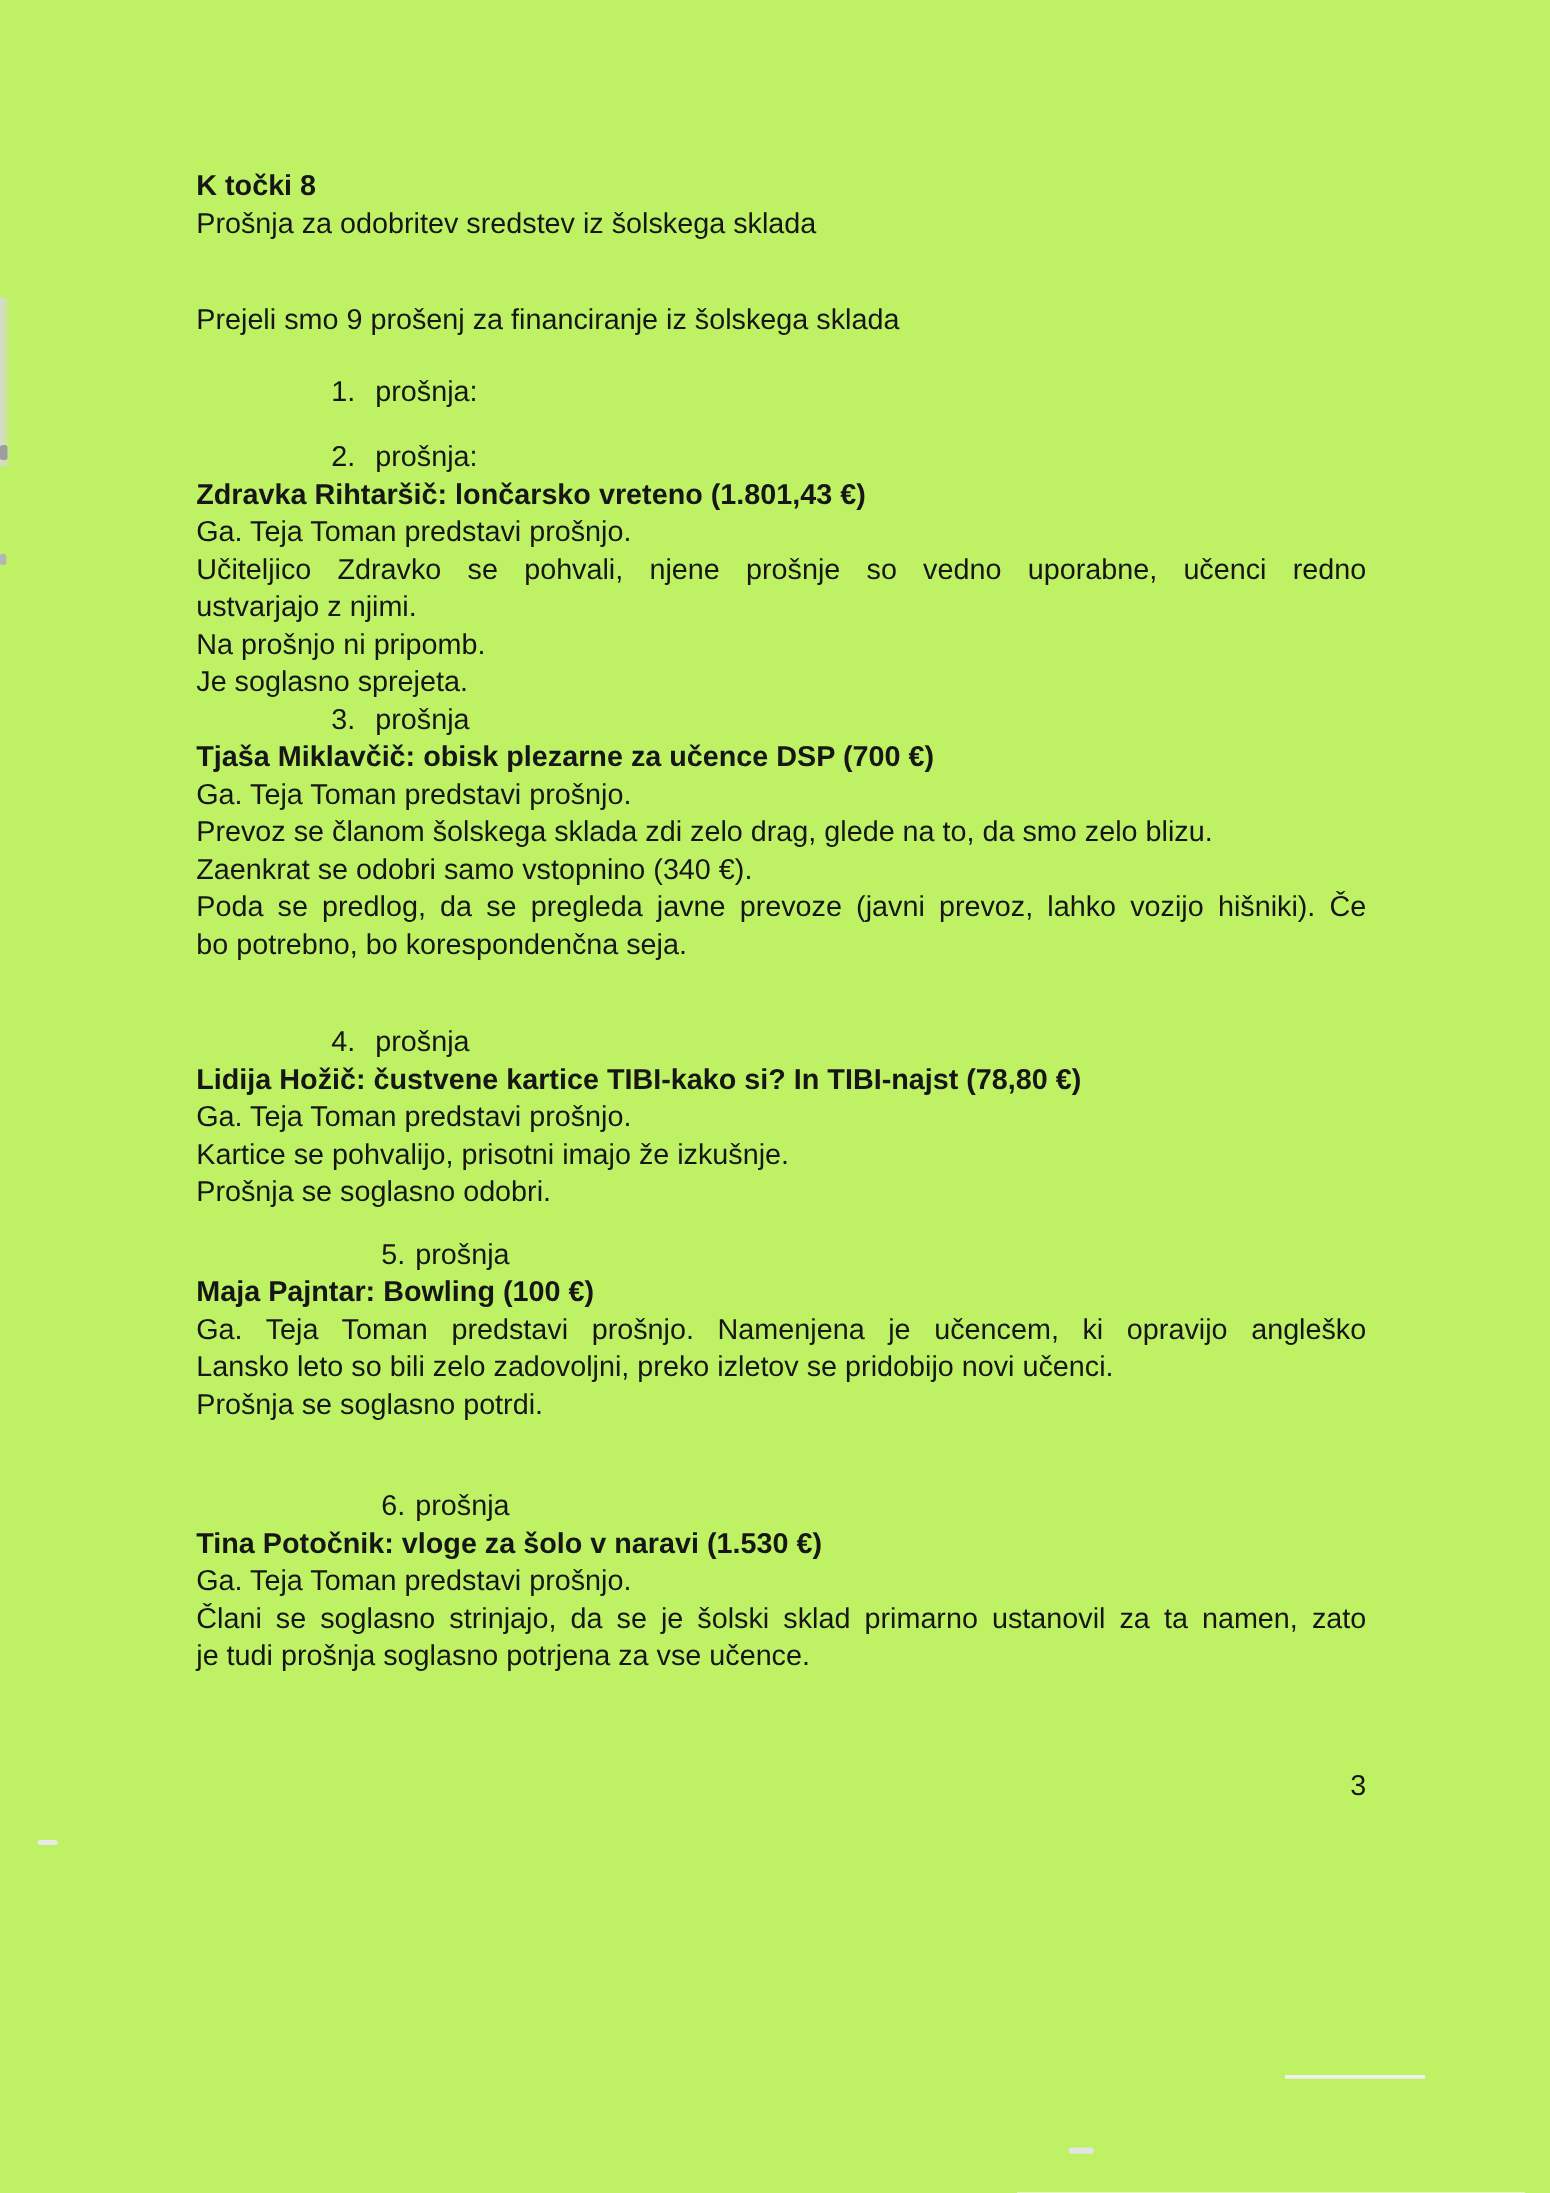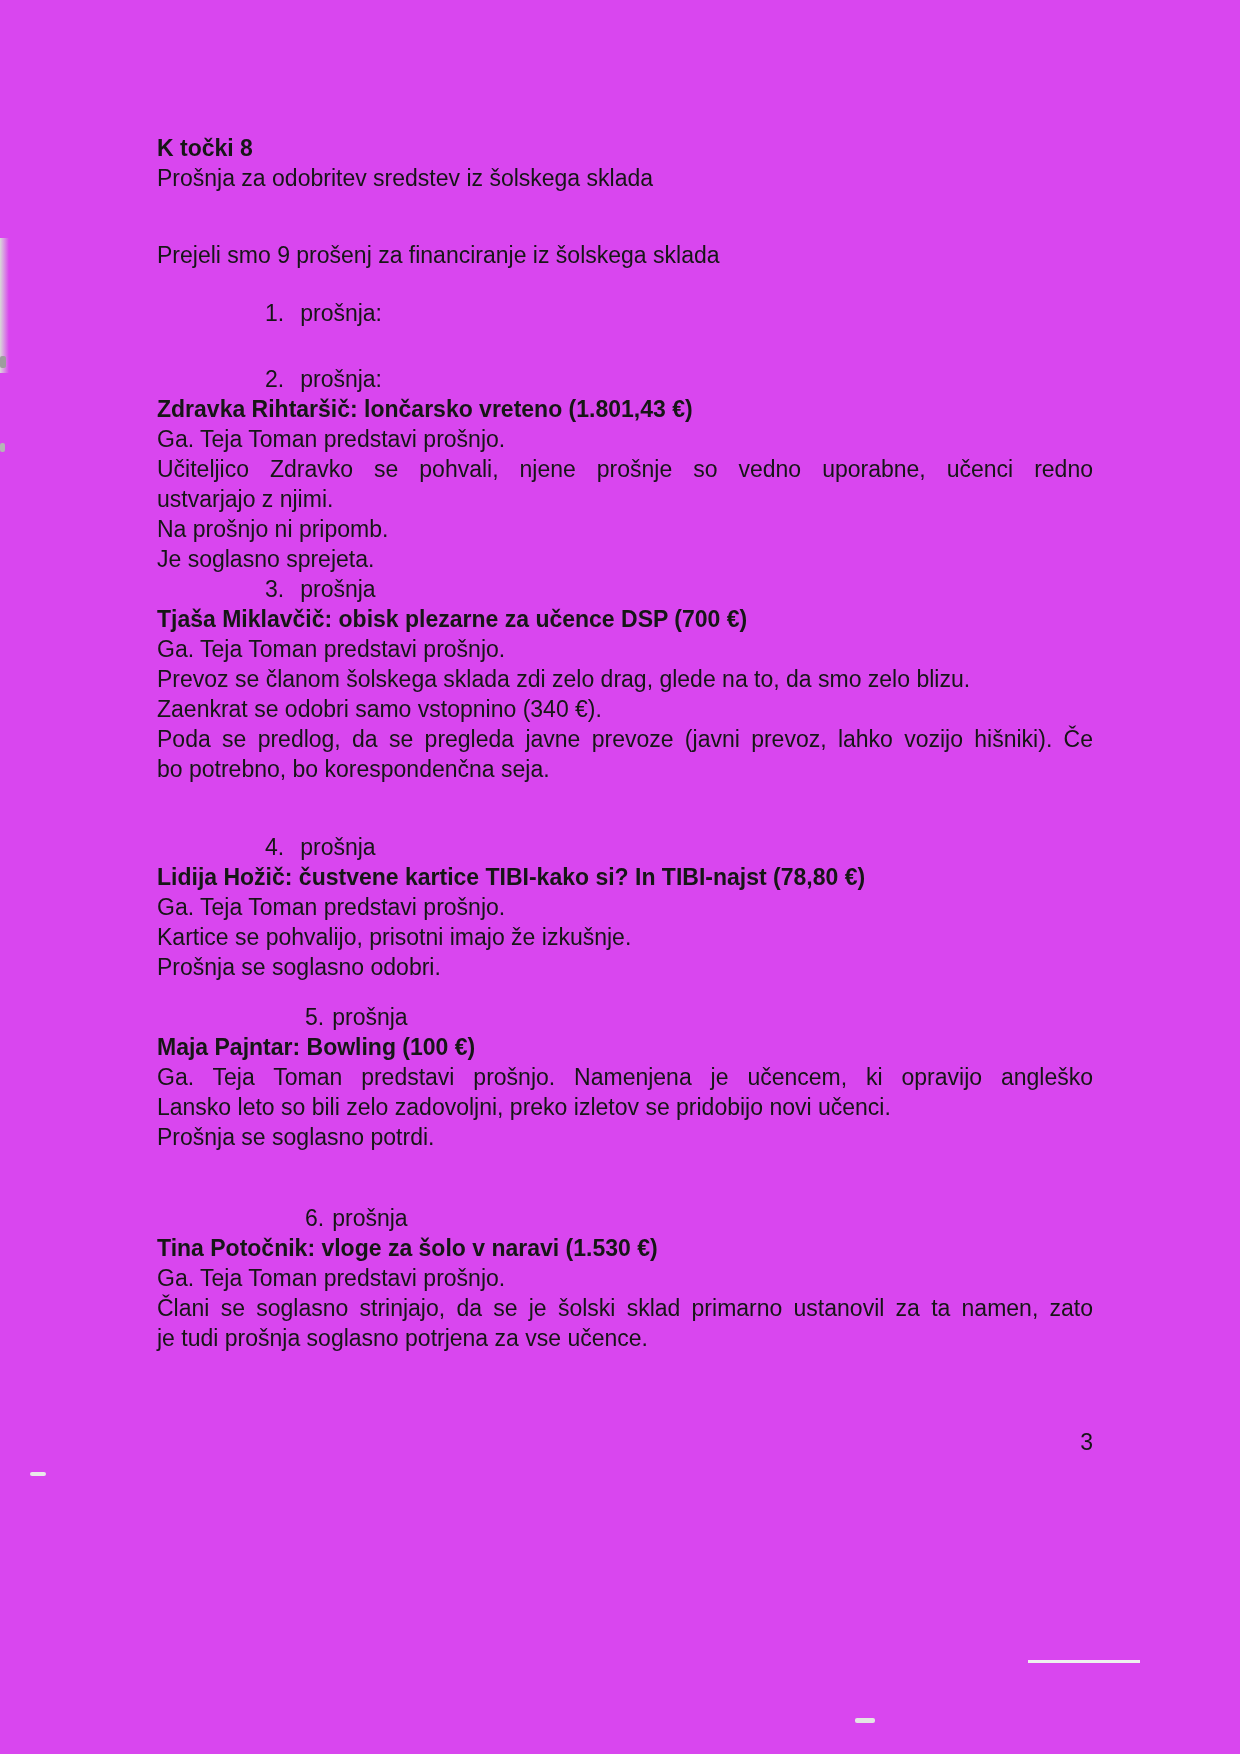--- a/index.html
+++ b/index.html
@@ -1,21 +1,21 @@
 <!DOCTYPE html>
 <html lang="sl"><head>
 <meta charset="utf-8">
 <style>
   html, body { margin: 0; padding: 0; background: #ffffff; }
 
   .page {
     position: relative;
     width: 1240px;
     height: 1754px;
-    background: #d946ef;
+    background: #bef264;
     font-family: "Liberation Sans", "DejaVu Sans", sans-serif;
     font-size: 23px;
     line-height: 30px;
     color: #161616;
     box-sizing: border-box;
     padding: 133px 147px 0 157px;
     overflow: hidden;
   }
 
   .heading { font-size: 23px; font-weight: bold; margin: 0; line-height: 30px; }
@@ -68,21 +68,21 @@
 
   <div class="intro">Prejeli smo 9 prošenj za financiranje iz šolskega sklada</div>
 
   <div id="requests">
   <section class="request" style="margin-top: 28px;">
     <div class="num-line">
       <span class="num">1.</span><span class="word">prošnja:</span>
     </div>
   </section>
 
-  <section class="request" style="margin-top: 36px;">
+  <section class="request" style="margin-top: 22px;">
     <div class="num-line">
       <span class="num">2.</span><span class="word">prošnja:</span>
     </div>
     <div class="title">Zdravka Rihtaršič: lončarsko vreteno (1.801,43 €)</div>
     <div class="body">
           <div class="line">Ga. Teja Toman predstavi prošnjo.</div>
           <div class="line justify">Učiteljico Zdravko se pohvali, njene prošnje so vedno uporabne, učenci redno</div>
           <div class="line">ustvarjajo z njimi.</div>
           <div class="line">Na prošnjo ni pripomb.</div>
           <div class="line">Je soglasno sprejeta.</div>

